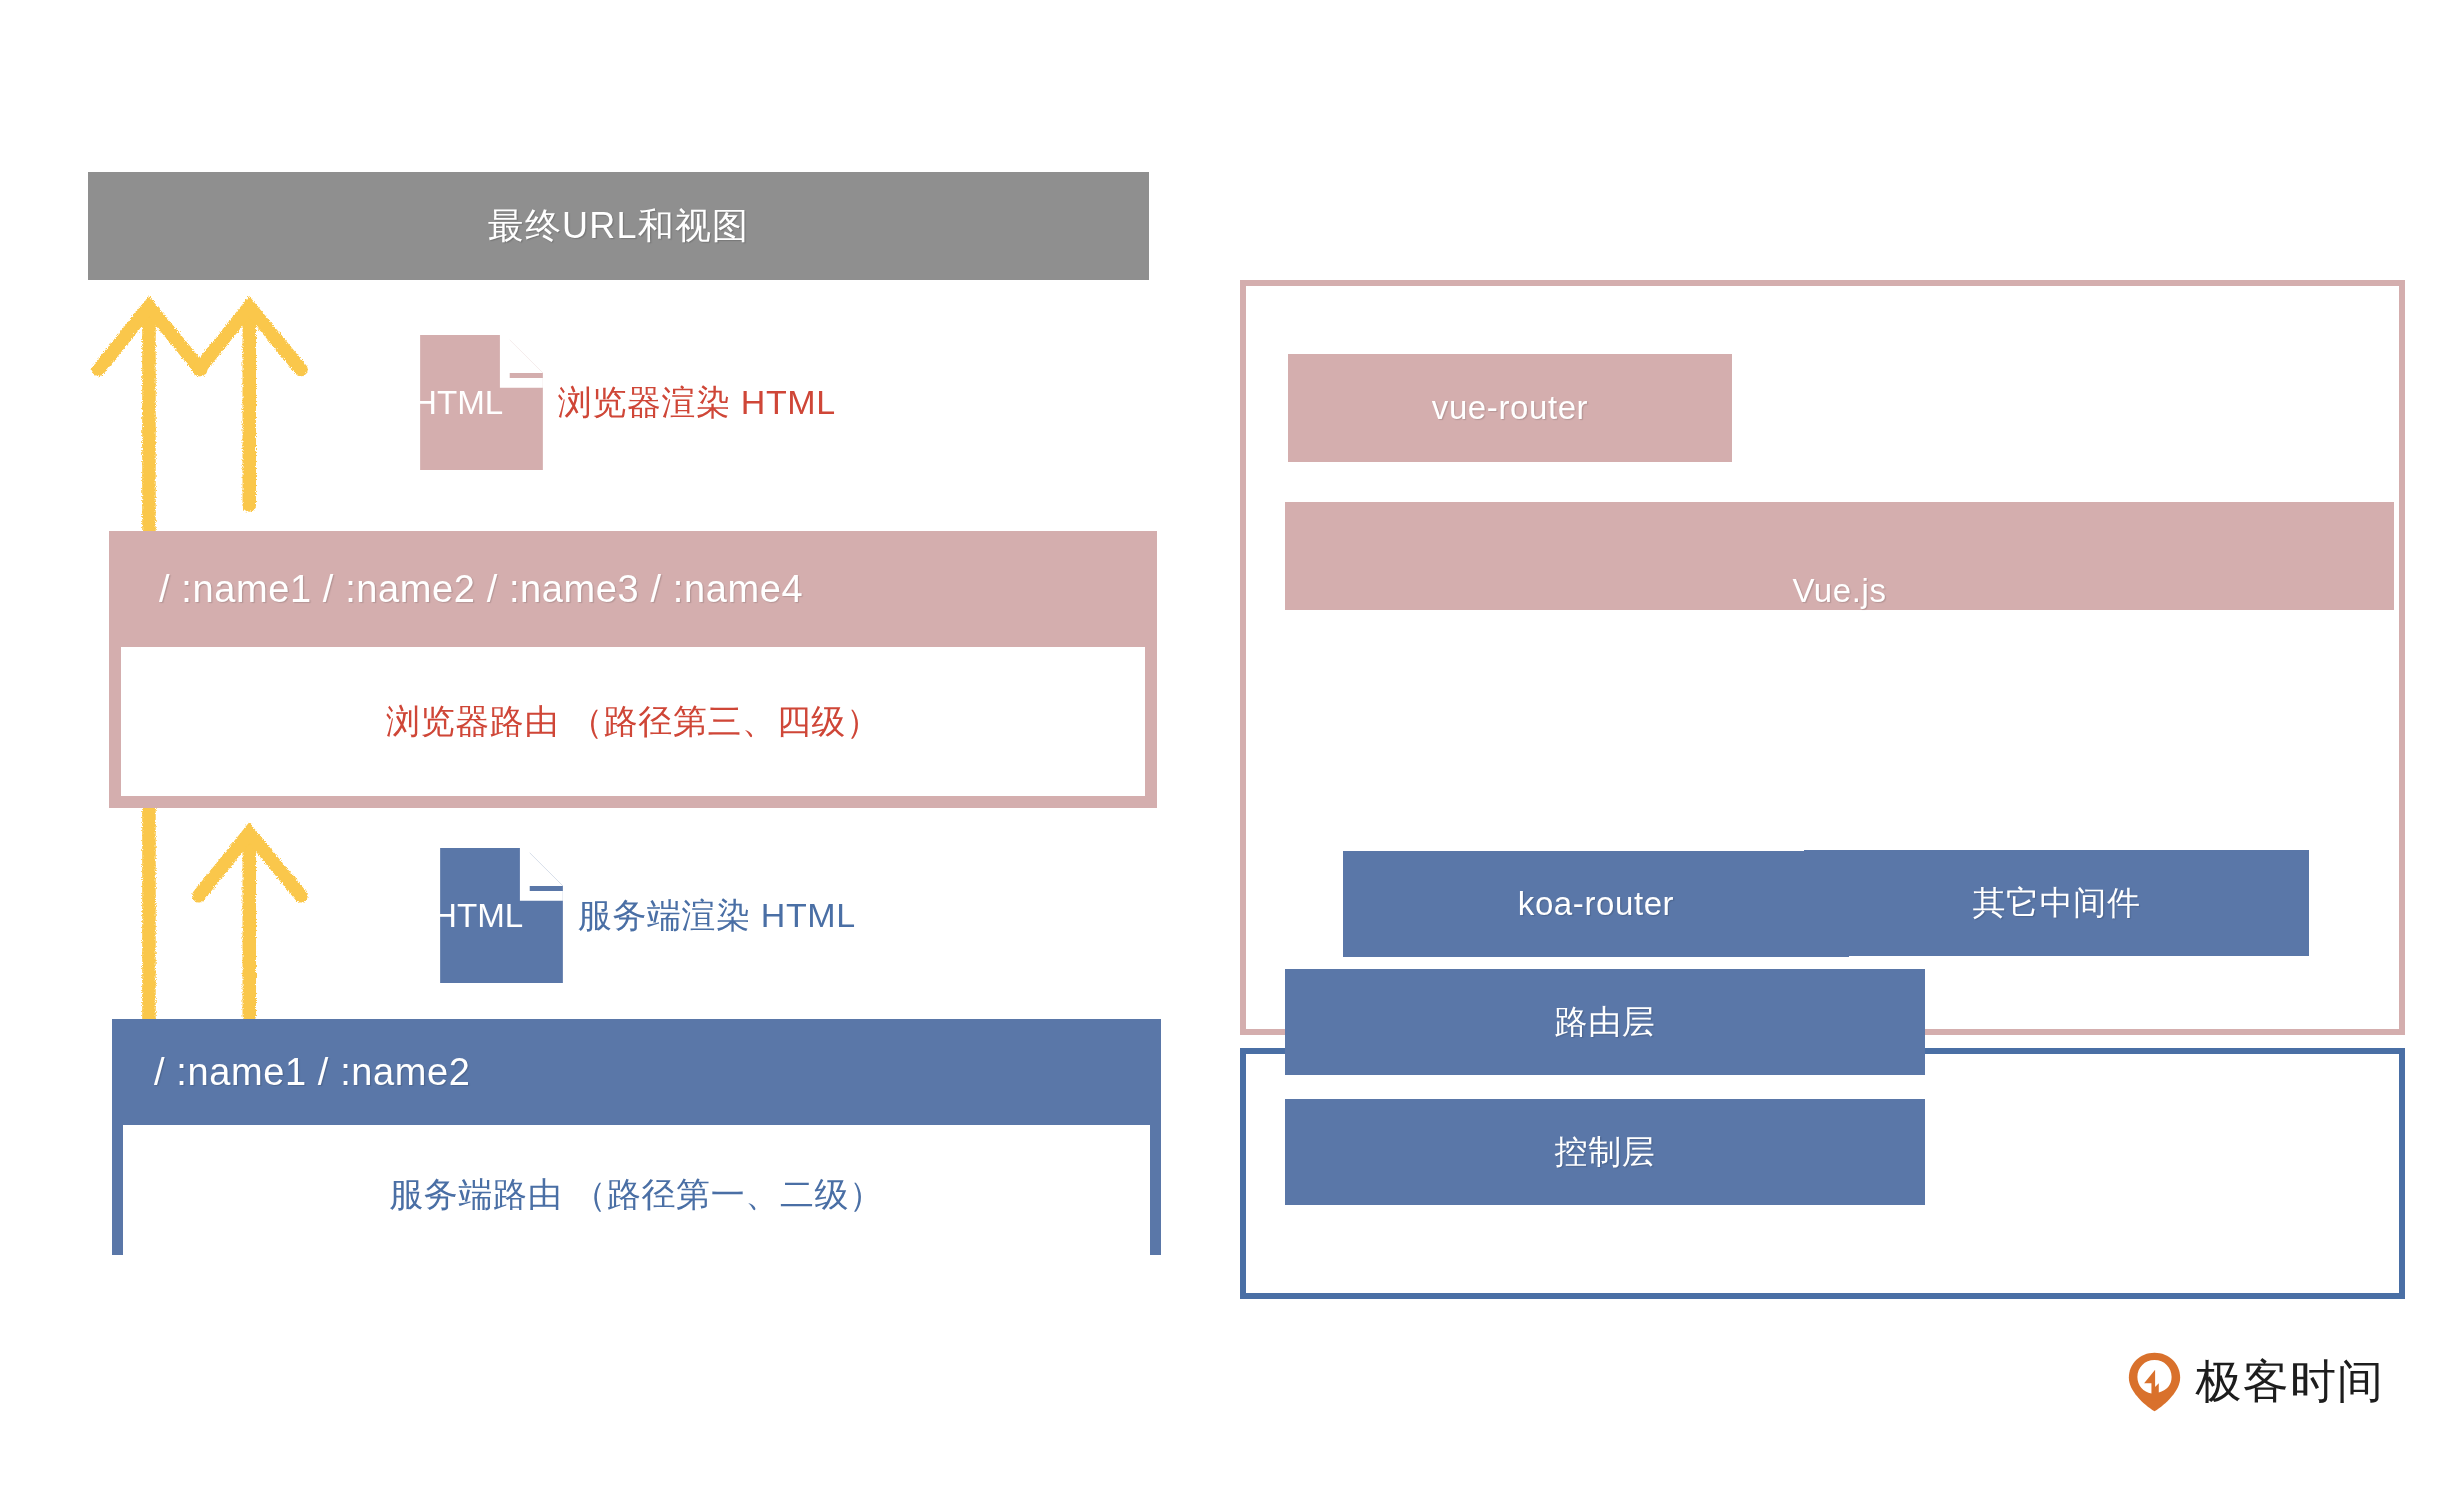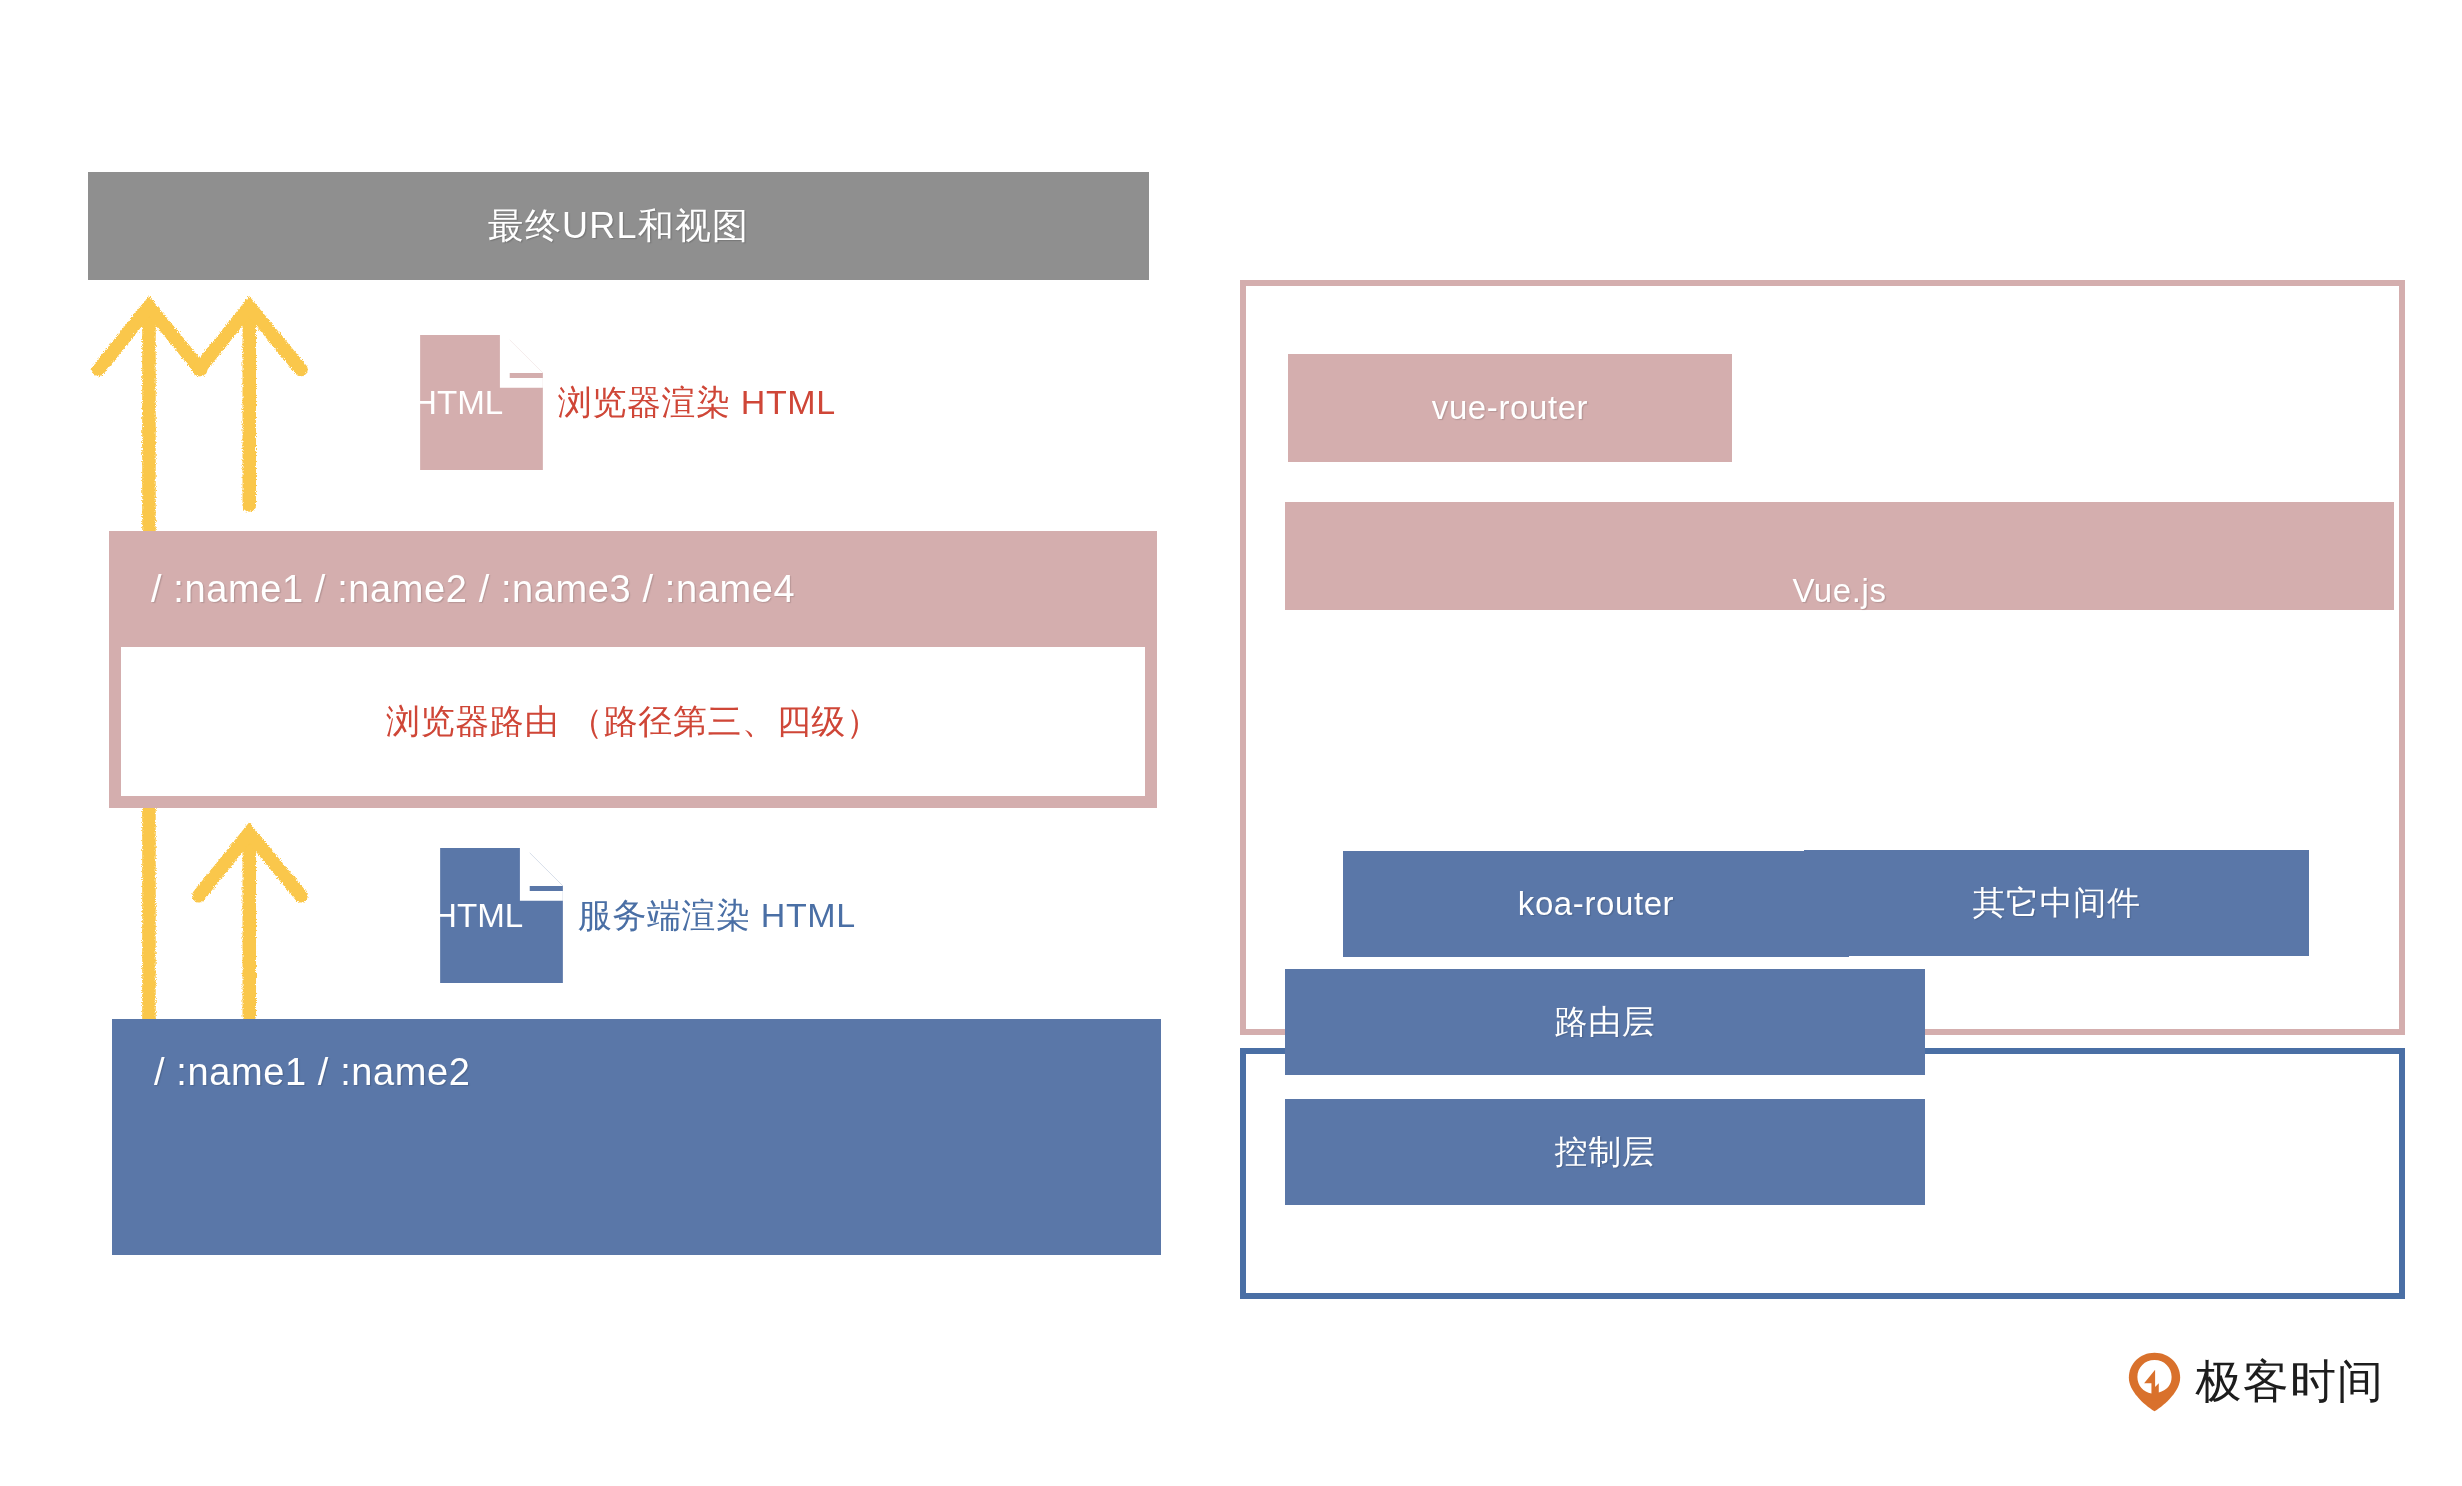--- a/index.html
+++ b/index.html
@@ -23,21 +23,21 @@
     text-shadow:1.2px 1.2px 1.2px rgba(0,0,0,.18);
   }
 
   
   #browser-route-block{
     left:109px;top:531px;width:1048px;height:277px;
     background:#d4aeae;
     box-sizing:border-box;
   }
   #browser-route-path{
-    position:absolute;left:0;top:0;width:100%;height:116px;
+    position:absolute;left:8px;top:0;width:100%;height:116px;
     display:flex;align-items:center;
     padding-left:42px;box-sizing:border-box;
   }
   #browser-route-path .t{
     color:#ffffff;font-size:38px;letter-spacing:0.6px;
     text-shadow:1.2px 1.2px 1.2px rgba(0,0,0,.15);
   }
   #browser-route-inner{
     position:absolute;left:12.3px;top:116px;width:1024px;height:149px;
     background:#ffffff;
@@ -174,20 +174,23 @@
     <path d="M130 0 H146 V70 H200 V86 H130 Z" fill="#ffffff"></path>
     <text x="62" y="128" font-family="Liberation Sans, sans-serif" font-size="54" fill="#ffffff" text-anchor="middle">HTML</text>
   </svg>
   <span class="file-caption">服务端渲染 HTML</span>
 </div>
 
 <div class="abs" id="server-route-block">
   <div id="server-route-path">
     <span class="t">/ :name1 / :name2</span>
   </div>
+  <div id="server-route-inner">
+    <span class="t">服务端路由 （路径第一、二级）</span>
+  </div>
 </div>
 
 <div class="abs panel" id="client-panel"></div>
 <div class="chip pink" id="chip-vue-router">
   <span>vue-router</span>
 </div>
 <div class="chip pink" id="chip-vuejs">
   <span>Vue.js</span>
 </div>
 

